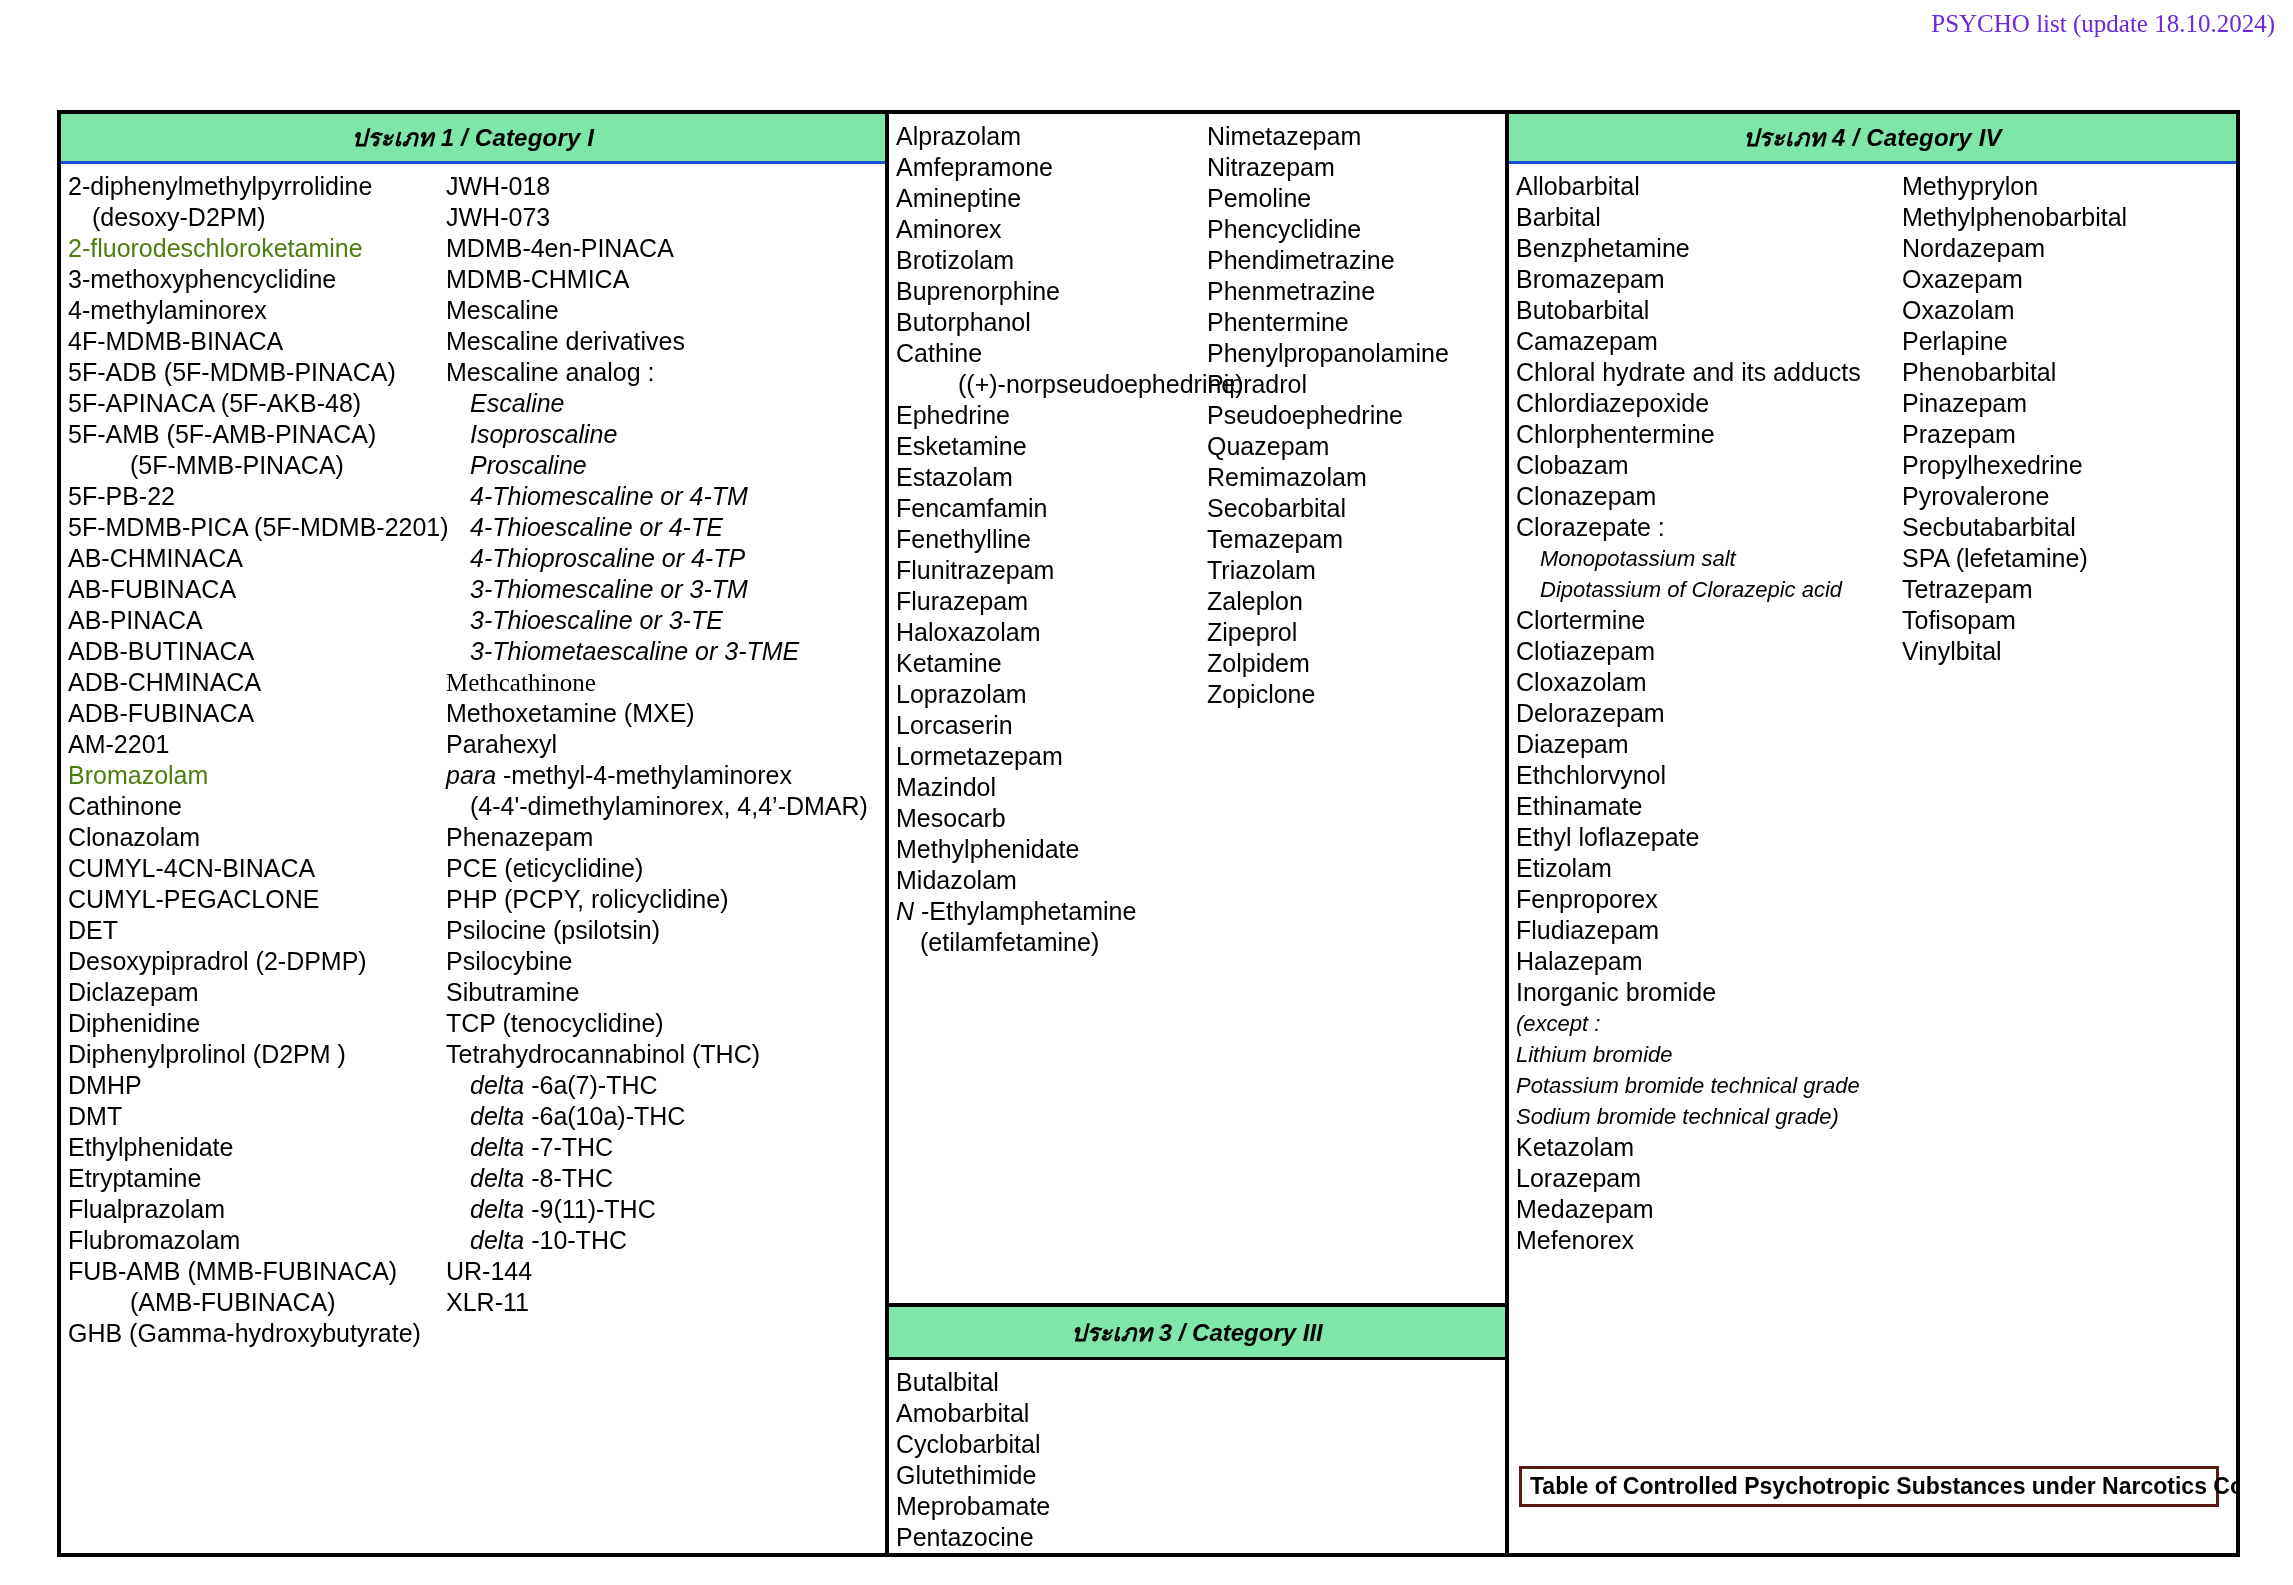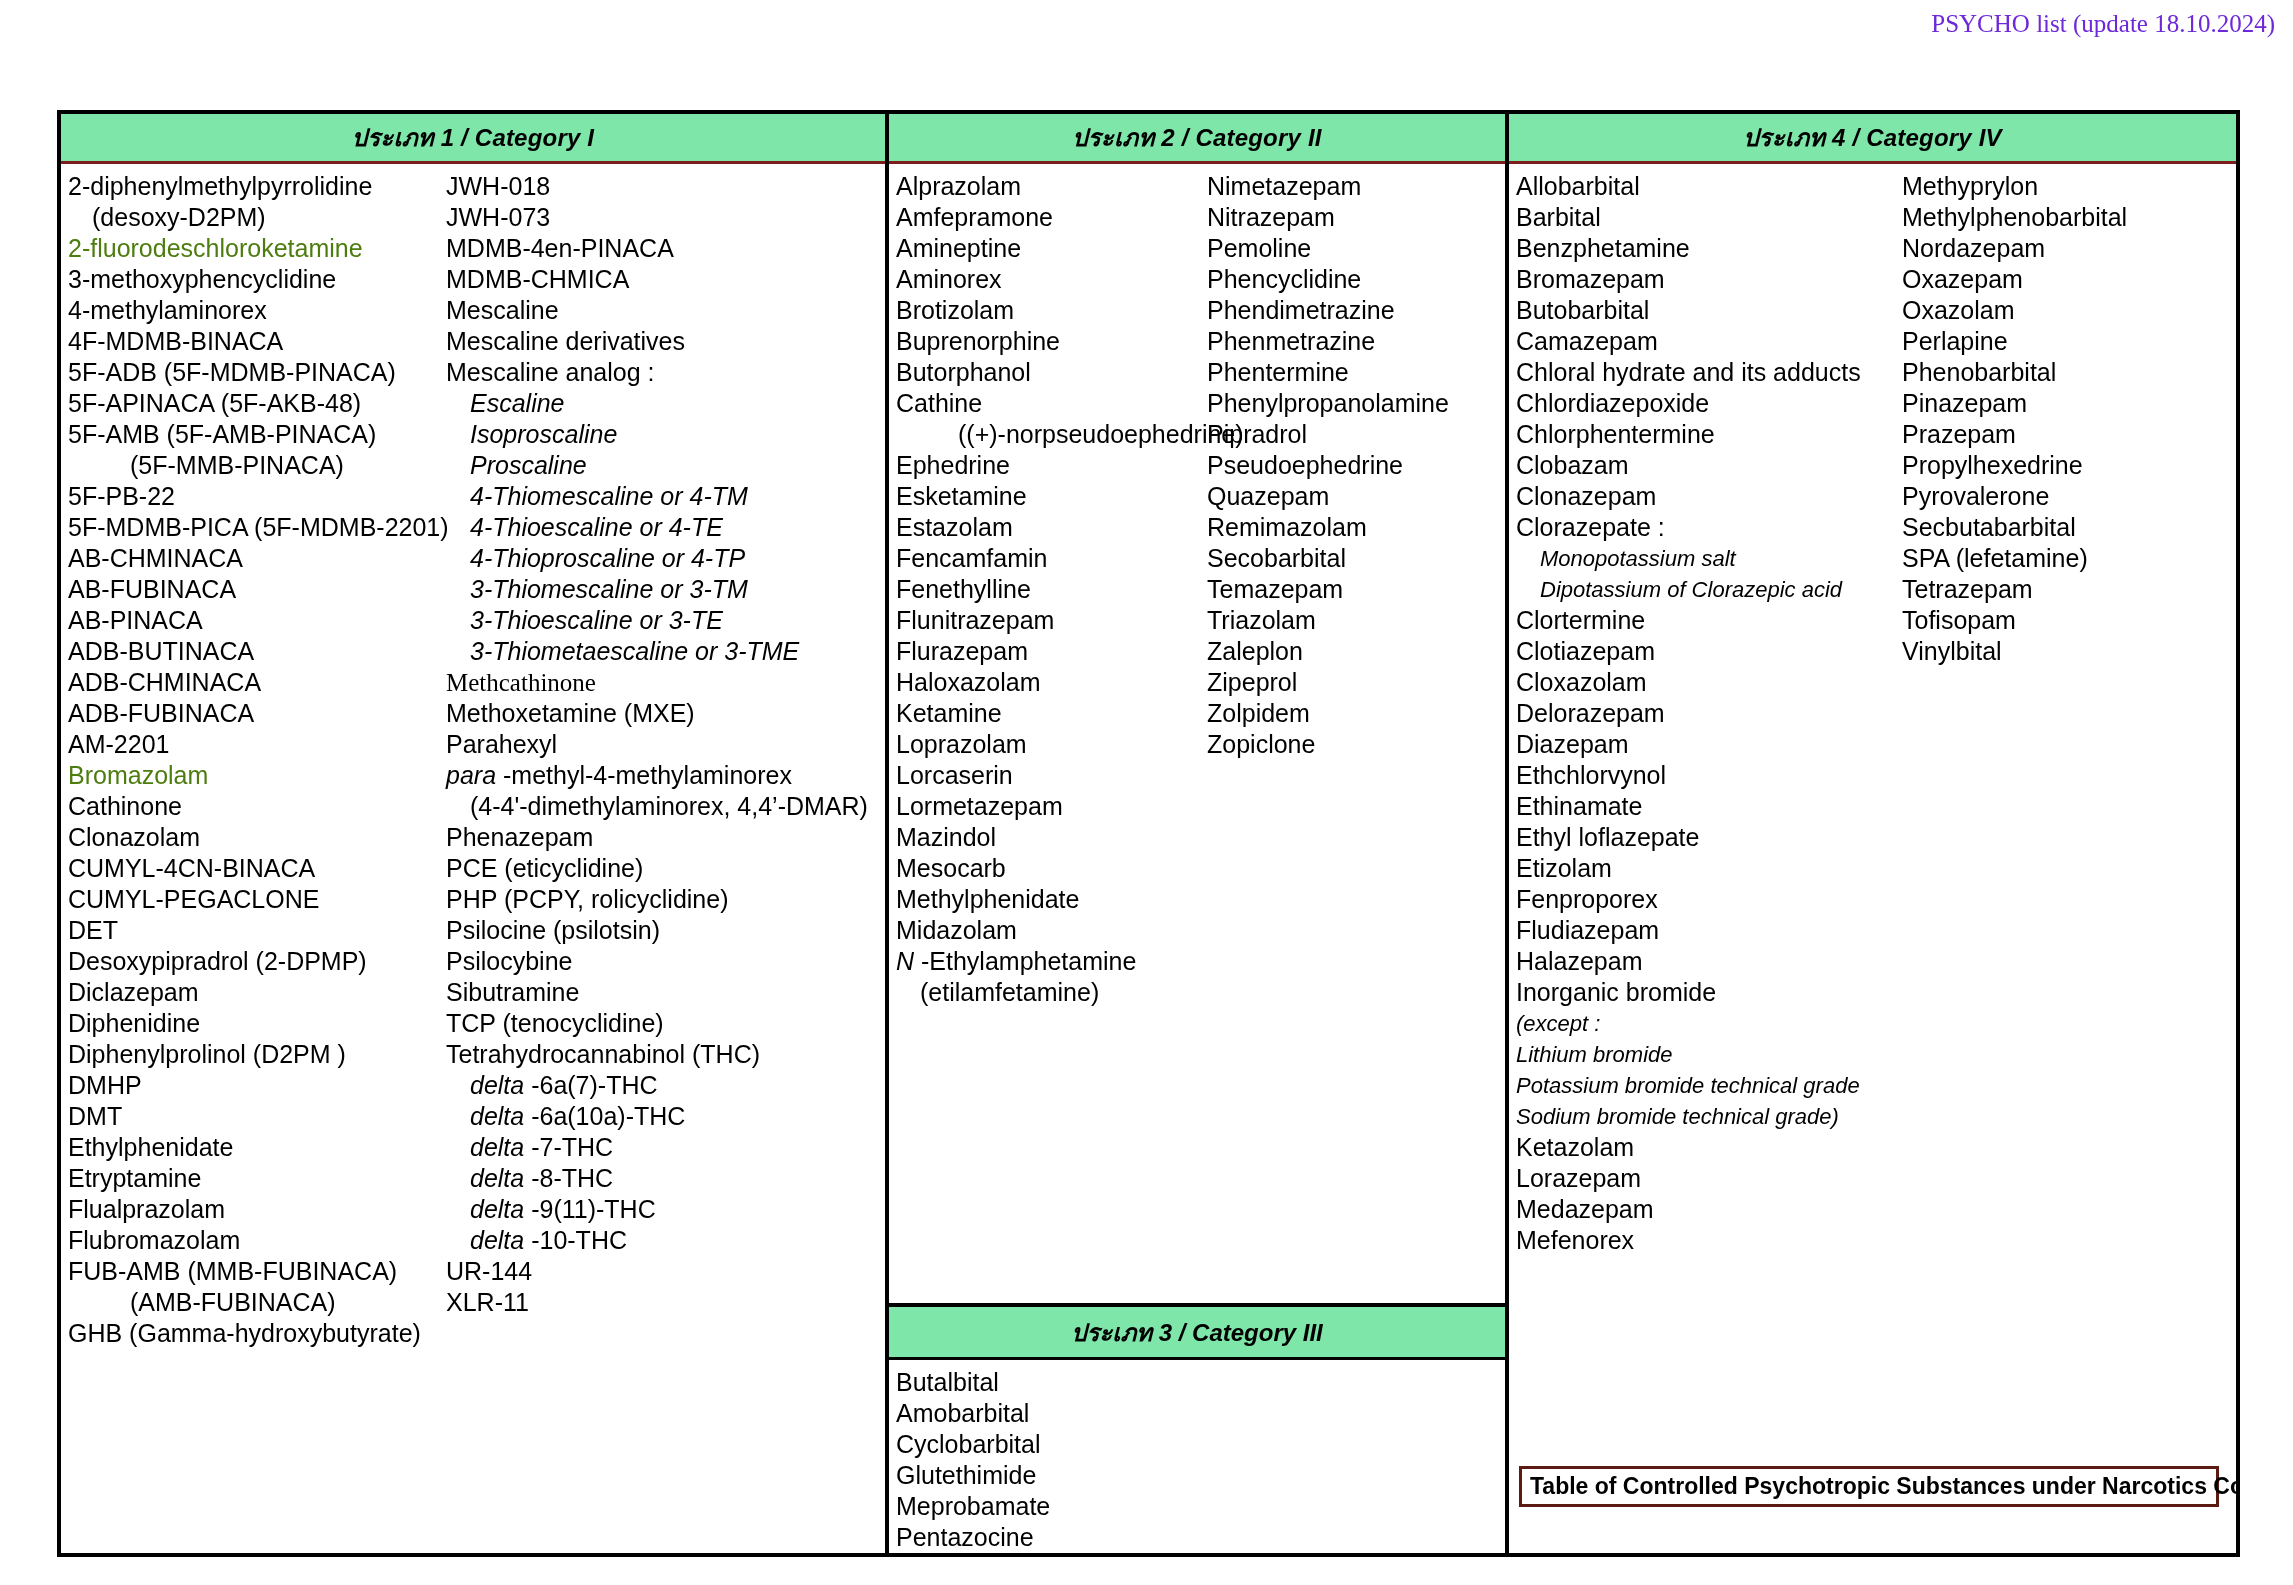--- a/index.html
+++ b/index.html
@@ -54,21 +54,21 @@
     display: flex;
     flex-direction: column;
   }
   .col:last-child { border-right: none; }
   .col-1 { width: 828px; }
   .col-2 { width: 620px; }
   .col-4 { width: 727px; }
 
   .cat-head {
     background: #7ee6a8;
-    border-bottom: 3px solid #7f1d1d;
+    border-bottom: 3px solid #1d4ed8;
     height: 50px;
     flex: 0 0 50px;
     display: flex;
     align-items: center;
     justify-content: center;
     font-size: 24px;
     font-weight: bold;
     font-style: italic;
     color: #000;
     letter-spacing: .2px;
@@ -237,21 +237,20 @@
             <div class="entry ind1"><span class="it">delta</span> -8-THC</div>
             <div class="entry ind1"><span class="it">delta</span> -9(11)-THC</div>
             <div class="entry ind1"><span class="it">delta</span> -10-THC</div>
             <div class="entry">UR-144</div>
             <div class="entry">XLR-11</div>
           </div>
       </div>
     </div>
 
     <div class="col col-2">
-      <div class="cat-head">ประเภท 2 / Category II</div>
       <div class="cat-body">
         <div class="subcol c2-a">
             <div class="entry">Alprazolam</div>
             <div class="entry">Amfepramone</div>
             <div class="entry">Amineptine</div>
             <div class="entry">Aminorex</div>
             <div class="entry">Brotizolam</div>
             <div class="entry">Buprenorphine</div>
             <div class="entry">Butorphanol</div>
             <div class="entry">Cathine</div>

